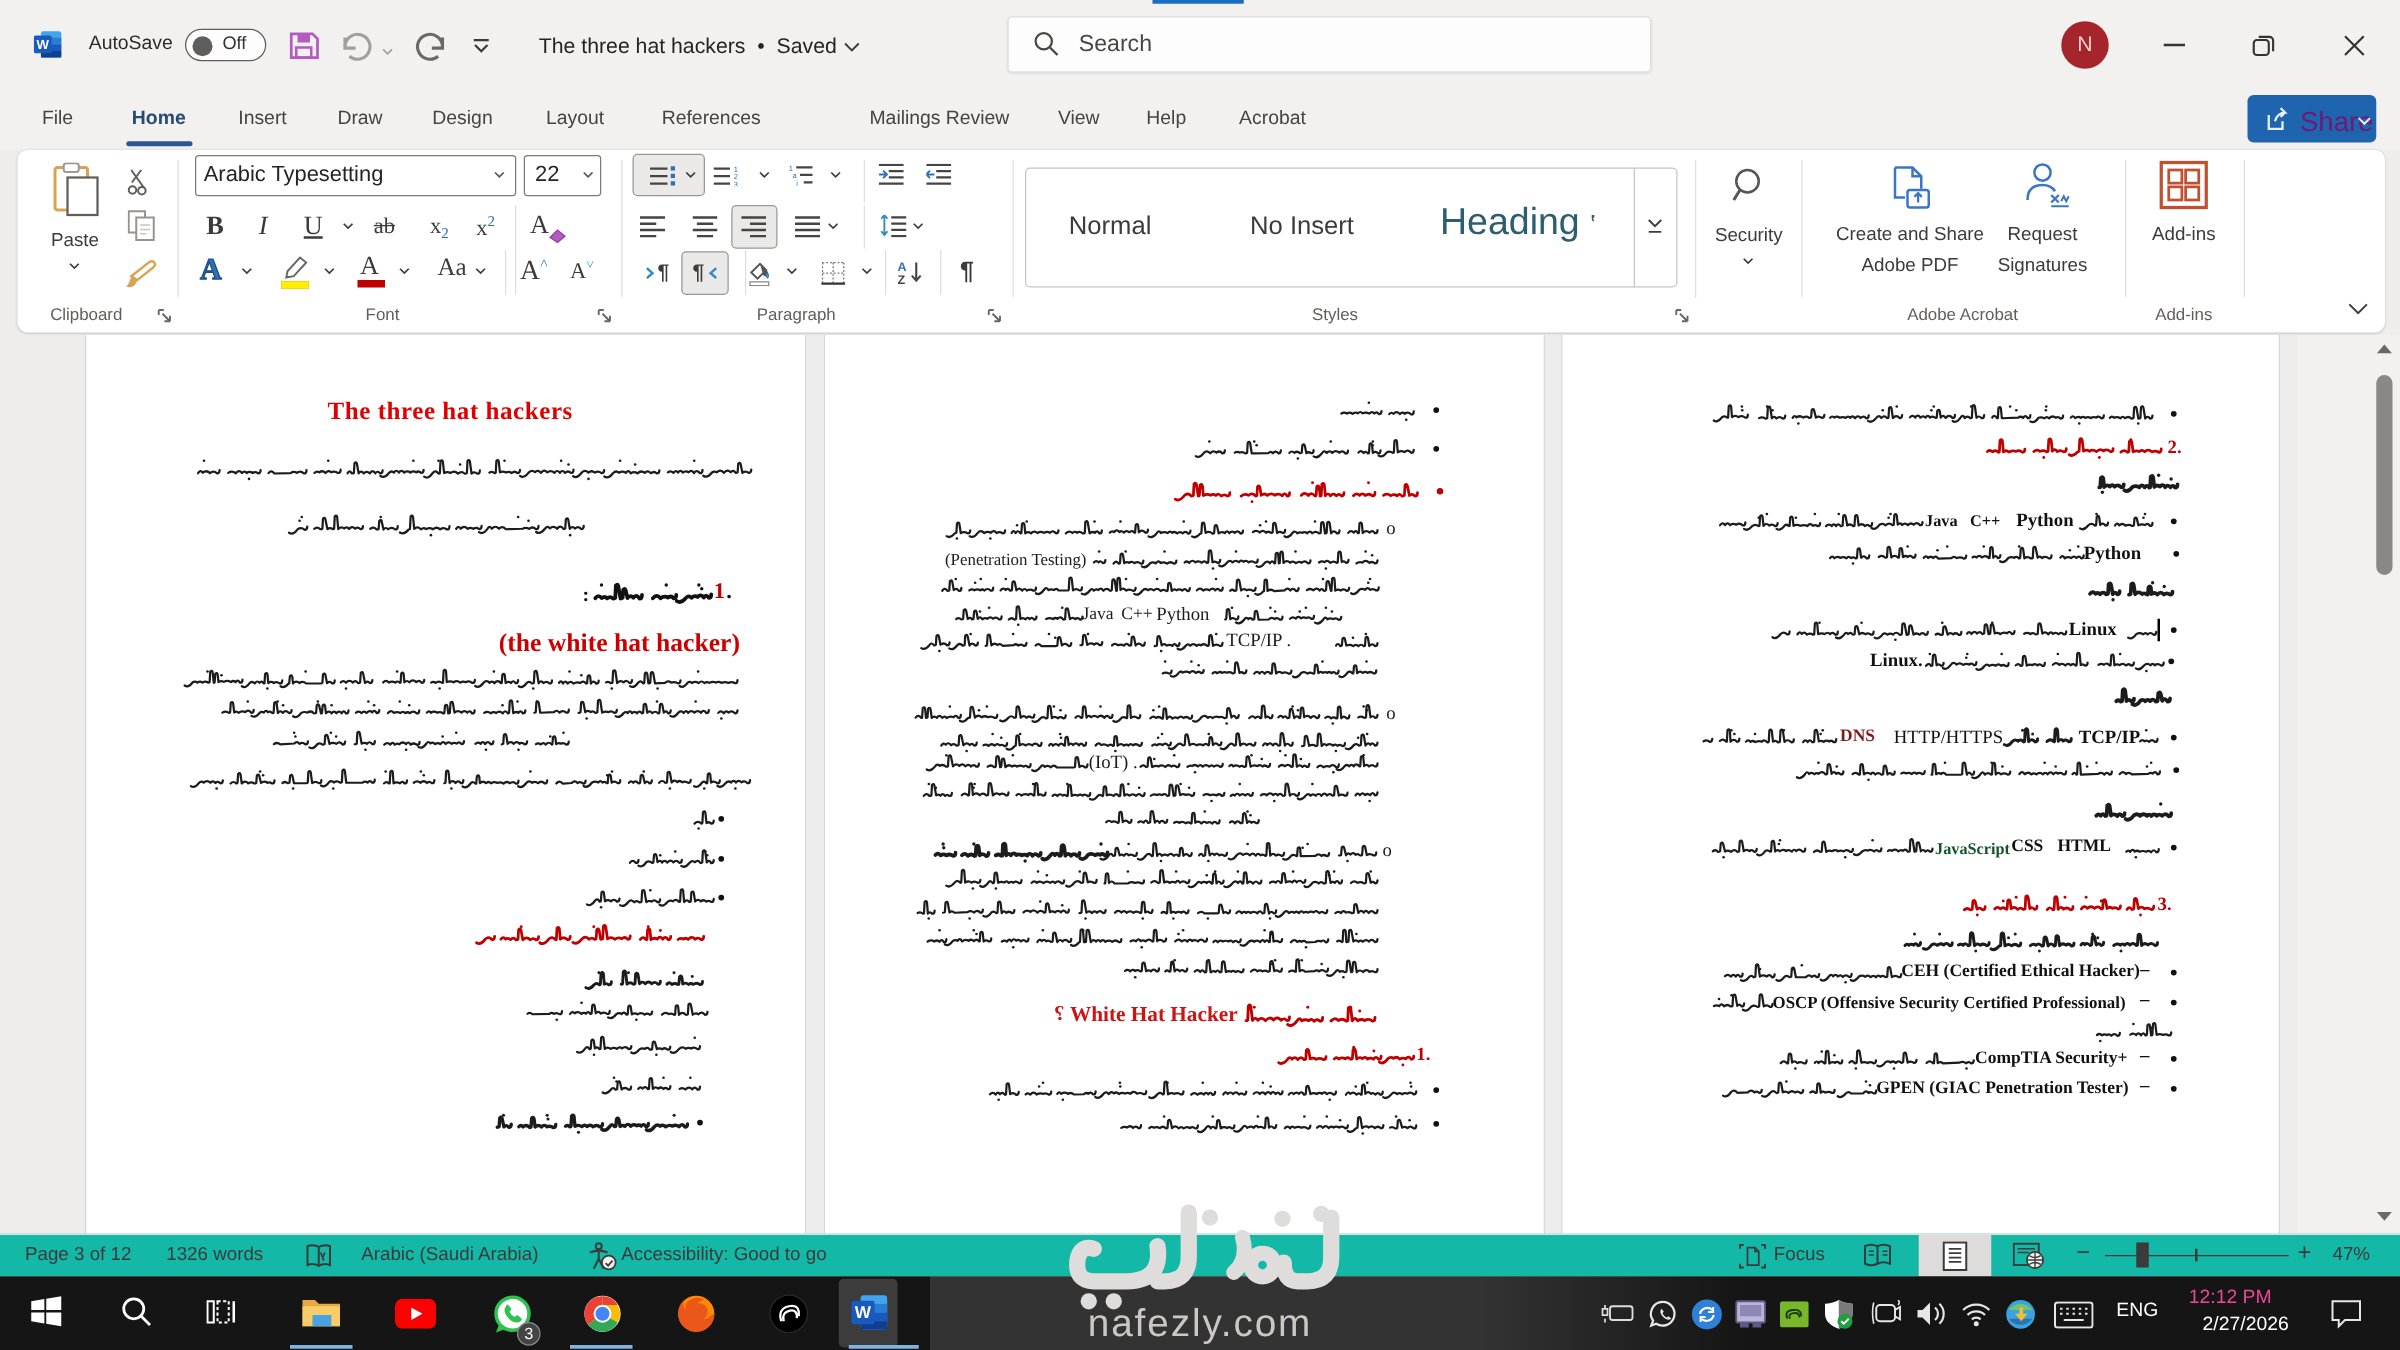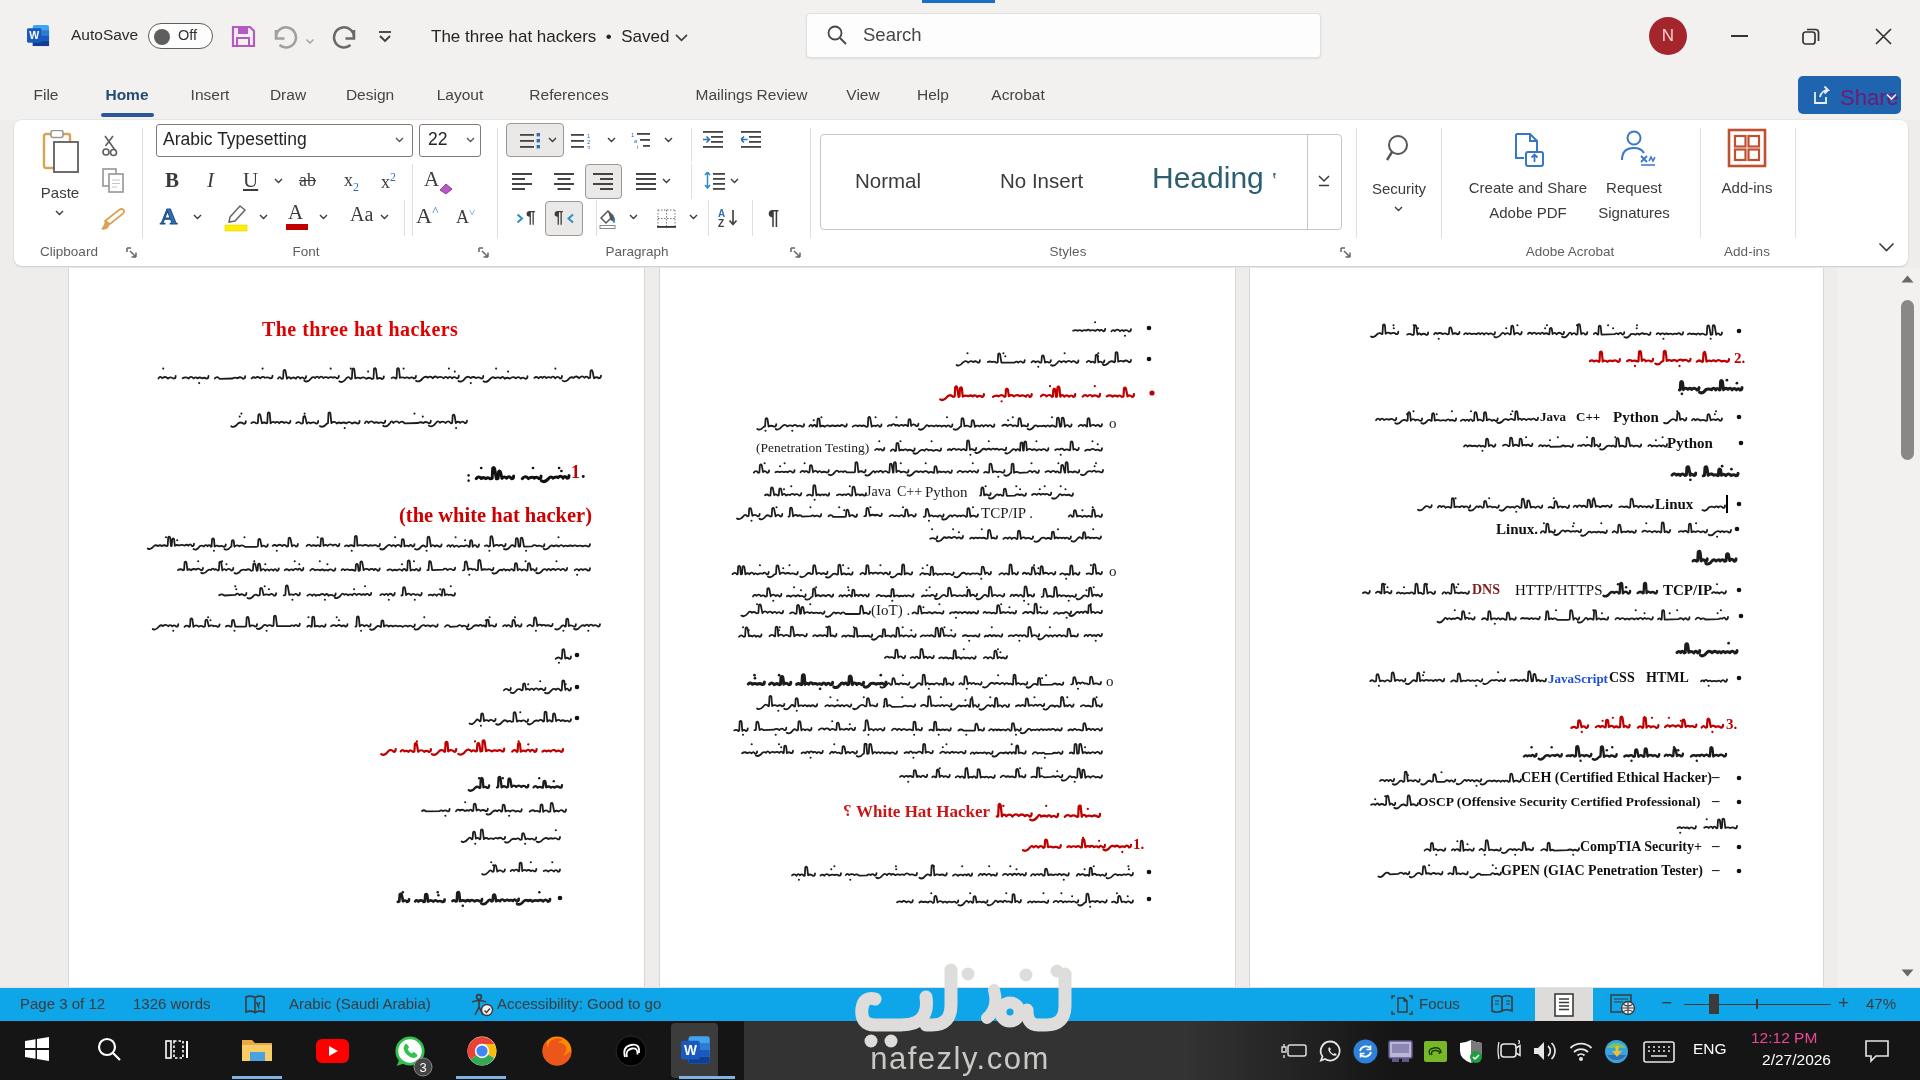--- a/index.html
+++ b/index.html
@@ -2,21 +2,21 @@
 <html><head><meta charset="utf-8"><title>doc</title><style>
 *{margin:0;padding:0;box-sizing:border-box}
 html,body{width:1920px;height:1080px;overflow:hidden;background:#eeedec}
 body{font-family:"Liberation Sans",sans-serif;position:relative}
 .abs{position:absolute}
 #titlebar{left:0;top:0;width:1920px;height:60px;background:#f2f1f0}
 #tabsrow{left:0;top:60px;width:1920px;height:60px;background:#f2f1f0}
 #ribbon{left:14px;top:120px;width:1894px;height:146px;background:#fff;border-radius:8px;box-shadow:0 1px 2px rgba(0,0,0,.12), 0 0 0 1px #e8e7e6}
 #docarea{left:0;top:268px;width:1920px;height:719px;background:#eeedec}
 .page{position:absolute;top:0;height:719px;background:#fff;border-left:1px solid #d9d7d5;border-right:1px solid #d9d7d5}
-#statusbar{left:0;top:987px;width:1920px;height:34px;background:#0ea5e9;border-top:1px solid #e3e1df;font-size:15px;color:#3b3b3b}
+#statusbar{left:0;top:987px;width:1920px;height:34px;background:#14b8a6;border-top:1px solid #e3e1df;font-size:15px;color:#3b3b3b}
 #taskbar{left:0;top:1021px;width:1920px;height:59px;background:#151515}
 .tab{position:absolute;top:86px;font-size:15.5px;color:#444;transform:translateX(-50%)}
 .gl{position:absolute;font-size:13.5px;color:#605e5c;transform:translateX(-50%);top:244px}
 .vsep{position:absolute;width:1px;background:#e1dfdd;top:128px;height:110px}
 .st{position:absolute;color:#3b3b3b;white-space:nowrap}
 .ser{font-family:"Liberation Serif",serif}
 </style></head><body>
 <div id="titlebar" class="abs"></div>
 <div class="abs" style="left:922px;top:0;width:73px;height:3px;background:#1a6fc4"></div>
 <svg class="abs" style="left:27px;top:24px" width="23" height="23" viewBox="0 0 24 24">
@@ -1249,21 +1249,21 @@
     <div class="abs ser" style="left:1576px;top:141px;white-space:nowrap;font-size:13px;font-weight:bold;color:#111">C++</div>
     <div class="abs ser" style="left:1540px;top:141px;white-space:nowrap;font-size:13px;font-weight:bold;color:#111">Java</div>
     <div class="abs ser" style="left:1667px;top:167px;white-space:nowrap;font-size:15px;font-weight:bold;color:#111">Python</div>
     <div class="abs ser" style="left:1655px;top:228px;white-space:nowrap;font-size:15px;font-weight:bold;color:#111">Linux</div>
     <div class="abs ser" style="left:1496px;top:253px;white-space:nowrap;font-size:15px;font-weight:bold;color:#111">Linux.</div>
     <div class="abs ser" style="left:1663px;top:314px;white-space:nowrap;font-size:15px;font-weight:bold;color:#111">TCP/IP</div>
     <div class="abs ser" style="left:1515px;top:314px;white-space:nowrap;font-size:15px;font-weight:normal;color:#111">HTTP/HTTPS</div>
     <div class="abs ser" style="left:1472px;top:314px;white-space:nowrap;font-size:14px;font-weight:bold;color:#7f1d1d">DNS</div>
     <div class="abs ser" style="left:1646px;top:402px;white-space:nowrap;font-size:14px;font-weight:bold;color:#111">HTML</div>
     <div class="abs ser" style="left:1609px;top:402px;white-space:nowrap;font-size:14px;font-weight:bold;color:#111">CSS</div>
-    <div class="abs ser" style="left:1548px;top:403px;white-space:nowrap;font-size:13px;font-weight:bold;color:#1d4ed8">JavaScript</div>
+    <div class="abs ser" style="left:1548px;top:403px;white-space:nowrap;font-size:13px;font-weight:bold;color:#14532d">JavaScript</div>
     <div class="abs ser" style="left:1726px;top:448px;white-space:nowrap;font-size:15px;font-weight:bold;color:#c00000">3.</div>
     <div class="abs ser" style="left:1712px;top:500px;white-space:nowrap;font-size:15px;font-weight:bold;color:#111">–</div>
     <div class="abs ser" style="left:1521px;top:502px;white-space:nowrap;font-size:14px;font-weight:bold;color:#111">CEH (Certified Ethical Hacker)</div>
     <div class="abs ser" style="left:1712px;top:524px;white-space:nowrap;font-size:15px;font-weight:bold;color:#111">–</div>
     <div class="abs ser" style="left:1418px;top:526px;white-space:nowrap;font-size:13.5px;font-weight:bold;color:#111">OSCP (Offensive Security Certified Professional)</div>
     <div class="abs ser" style="left:1712px;top:569px;white-space:nowrap;font-size:15px;font-weight:bold;color:#111">–</div>
     <div class="abs ser" style="left:1580px;top:571px;white-space:nowrap;font-size:14px;font-weight:bold;color:#111">CompTIA Security+</div>
     <div class="abs ser" style="left:1712px;top:593px;white-space:nowrap;font-size:15px;font-weight:bold;color:#111">–</div>
     <div class="abs ser" style="left:1501px;top:595px;white-space:nowrap;font-size:14px;font-weight:bold;color:#111">GPEN (GIAC Penetration Tester)</div>
     <div class="abs ser" style="left:1109px;top:147px;font-size:15px;color:#1c1c1c">o</div>

